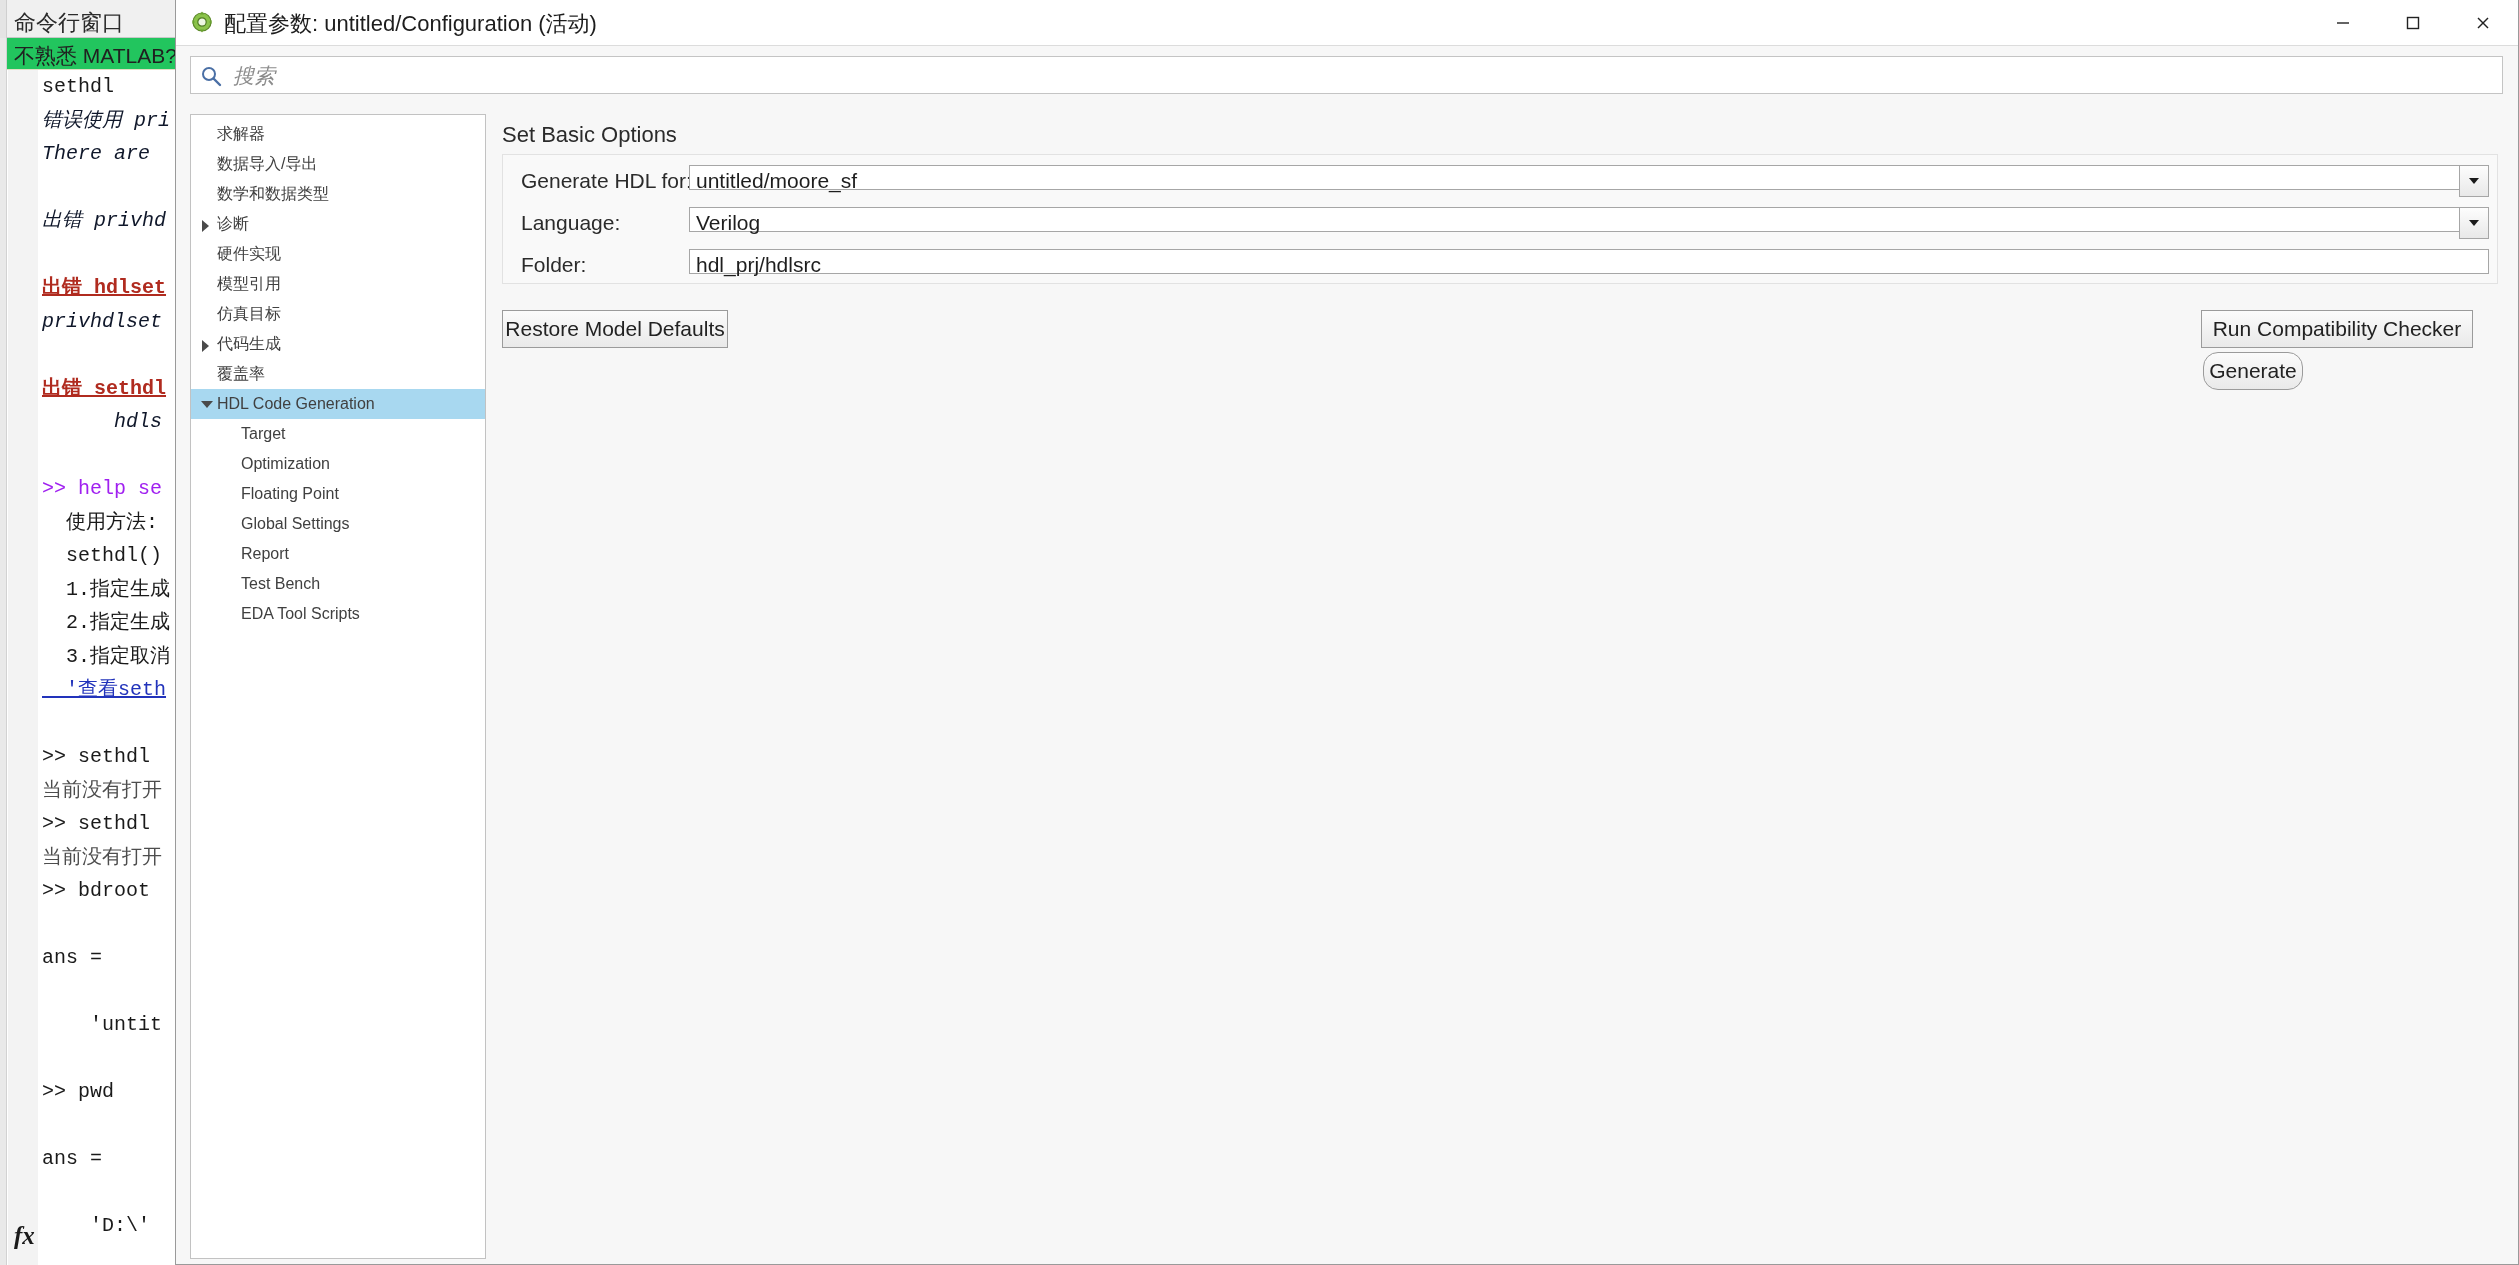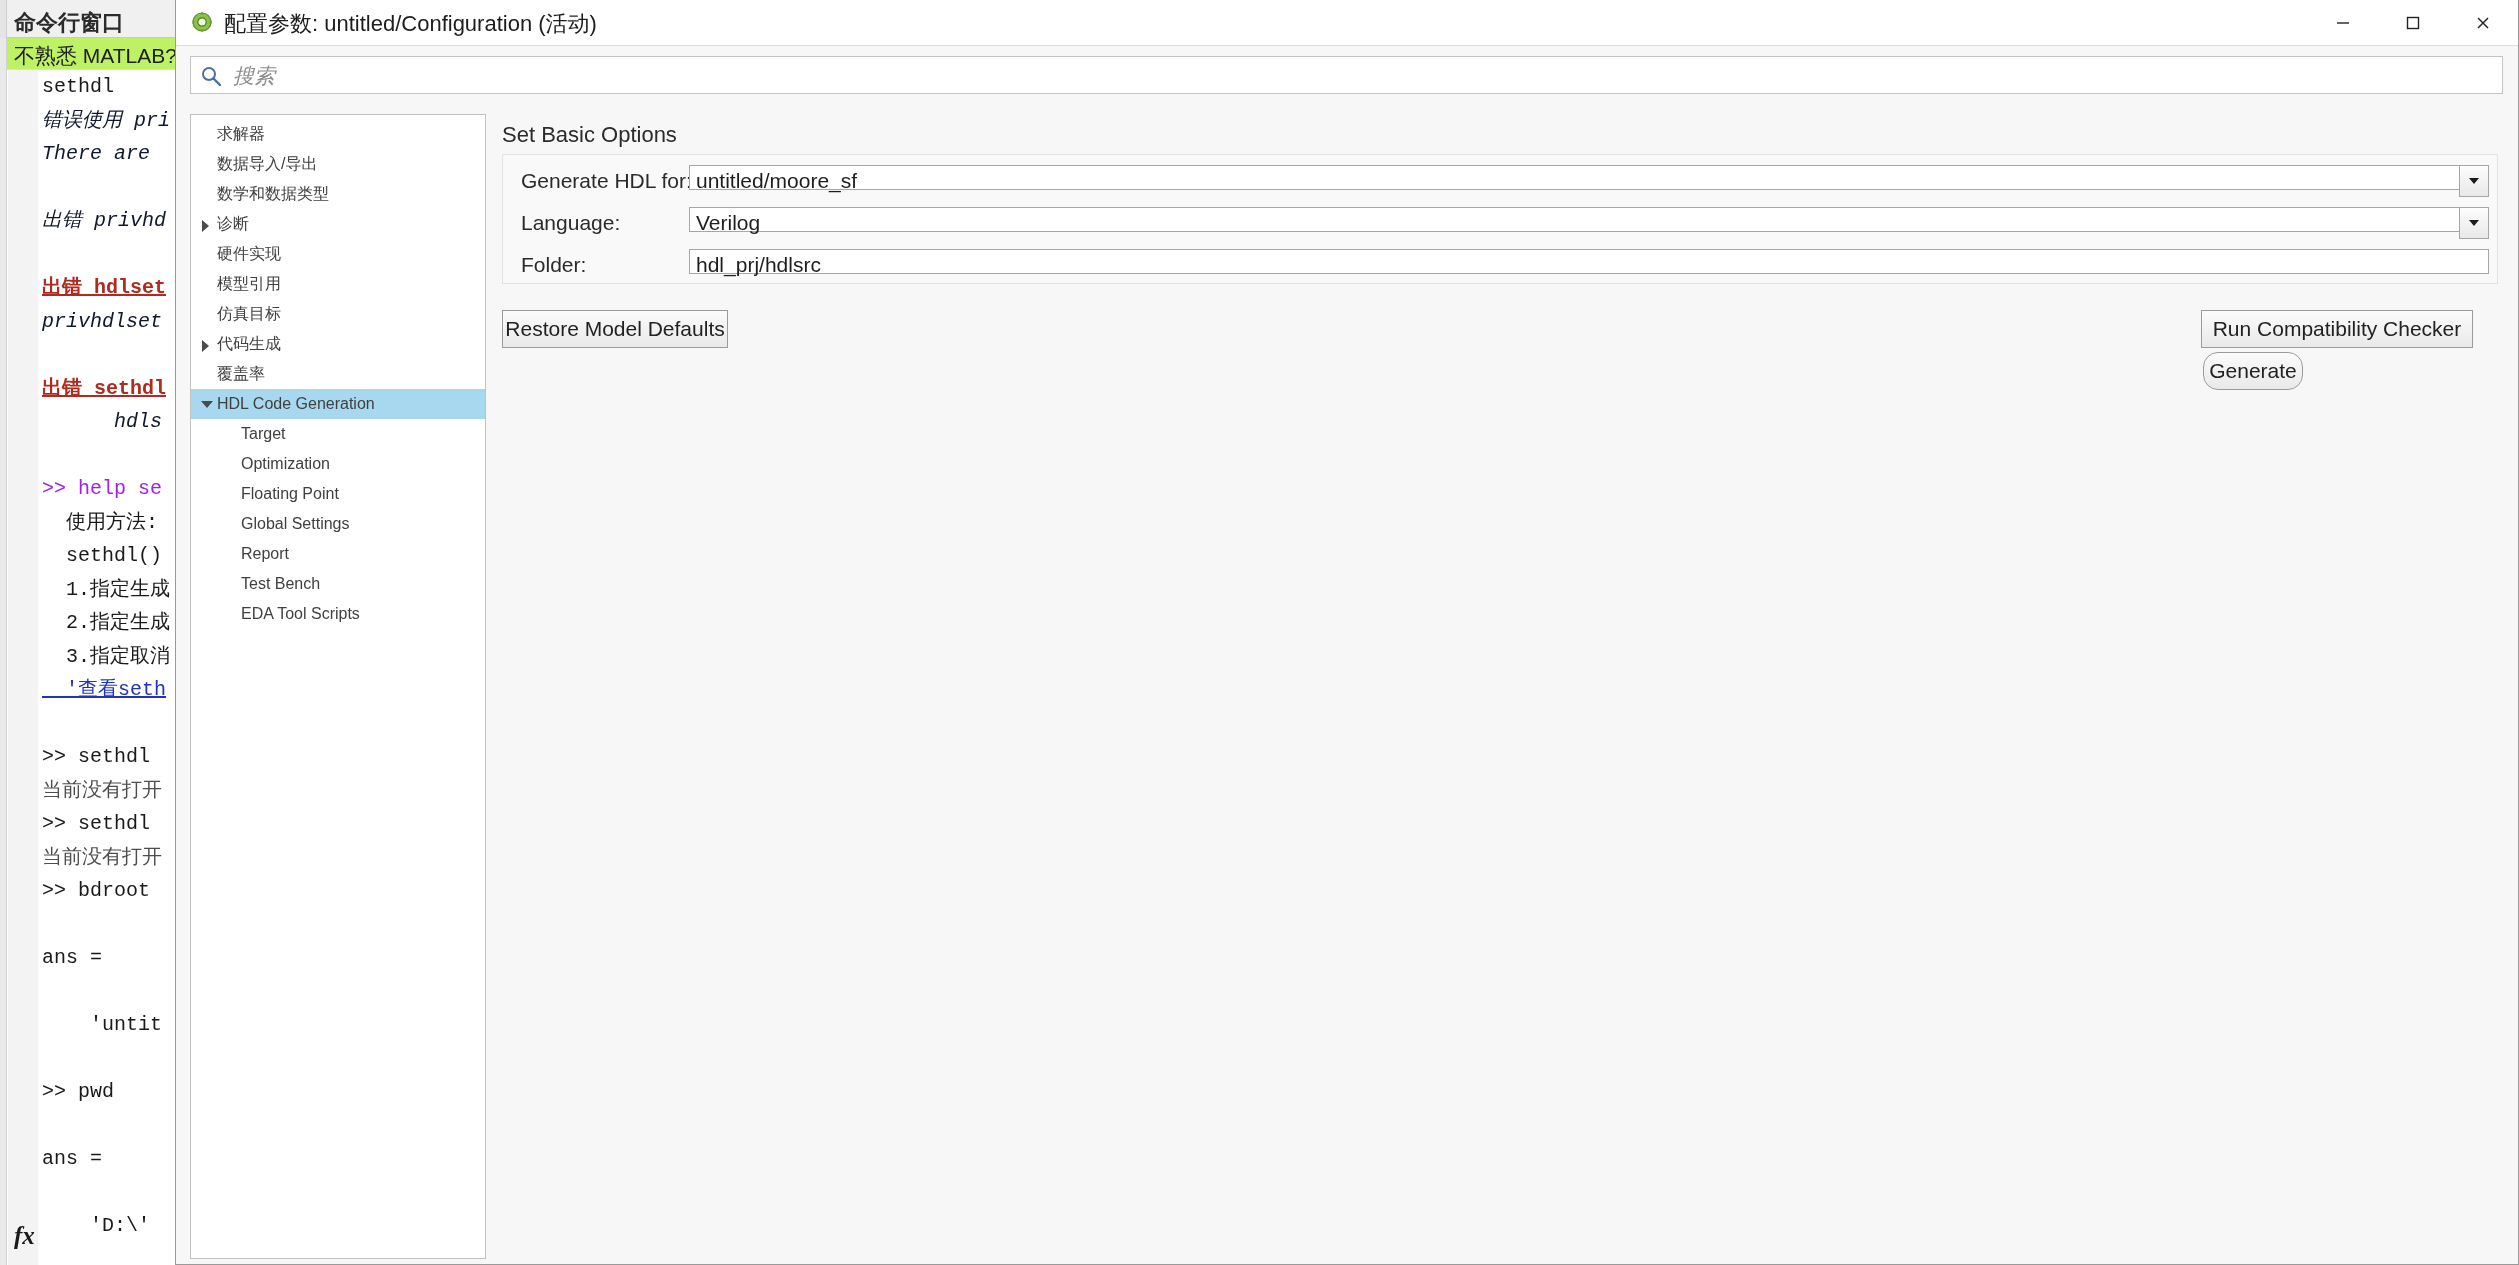--- a/index.html
+++ b/index.html
@@ -37,34 +37,33 @@
     background: #f0f0f0;
     border-bottom: 1px solid #c8c8c8;
     box-sizing: border-box;
   }
   #matlab-titlebar .cw-title {
     position: absolute;
     left: 14px; top: 8px;
     font-size: 22px;
     color: #2b2b2b;
     white-space: nowrap;
-    font-weight: bold;
   }
   #matlab-titlebar .cw-leftedge {
     position: absolute;
     left: 0; top: 0; width: 7px; height: 38px;
     background: #e4e4e4;
     border-right: 1px solid #cfcfcf;
     box-sizing: border-box;
   }
   #matlab-banner {
     position: absolute;
     left: 7px; top: 38px;
     width: 168px; height: 32px;
-    background: #bef264;
+    background: #22c55e;
     border-bottom: 1px solid #e2e0c5;
     box-sizing: border-box;
   }
   #matlab-banner .banner-text {
     position: absolute;
     left: 7px; top: 4px;
     font-size: 21px;
     color: #202020;
     white-space: nowrap;
   }

